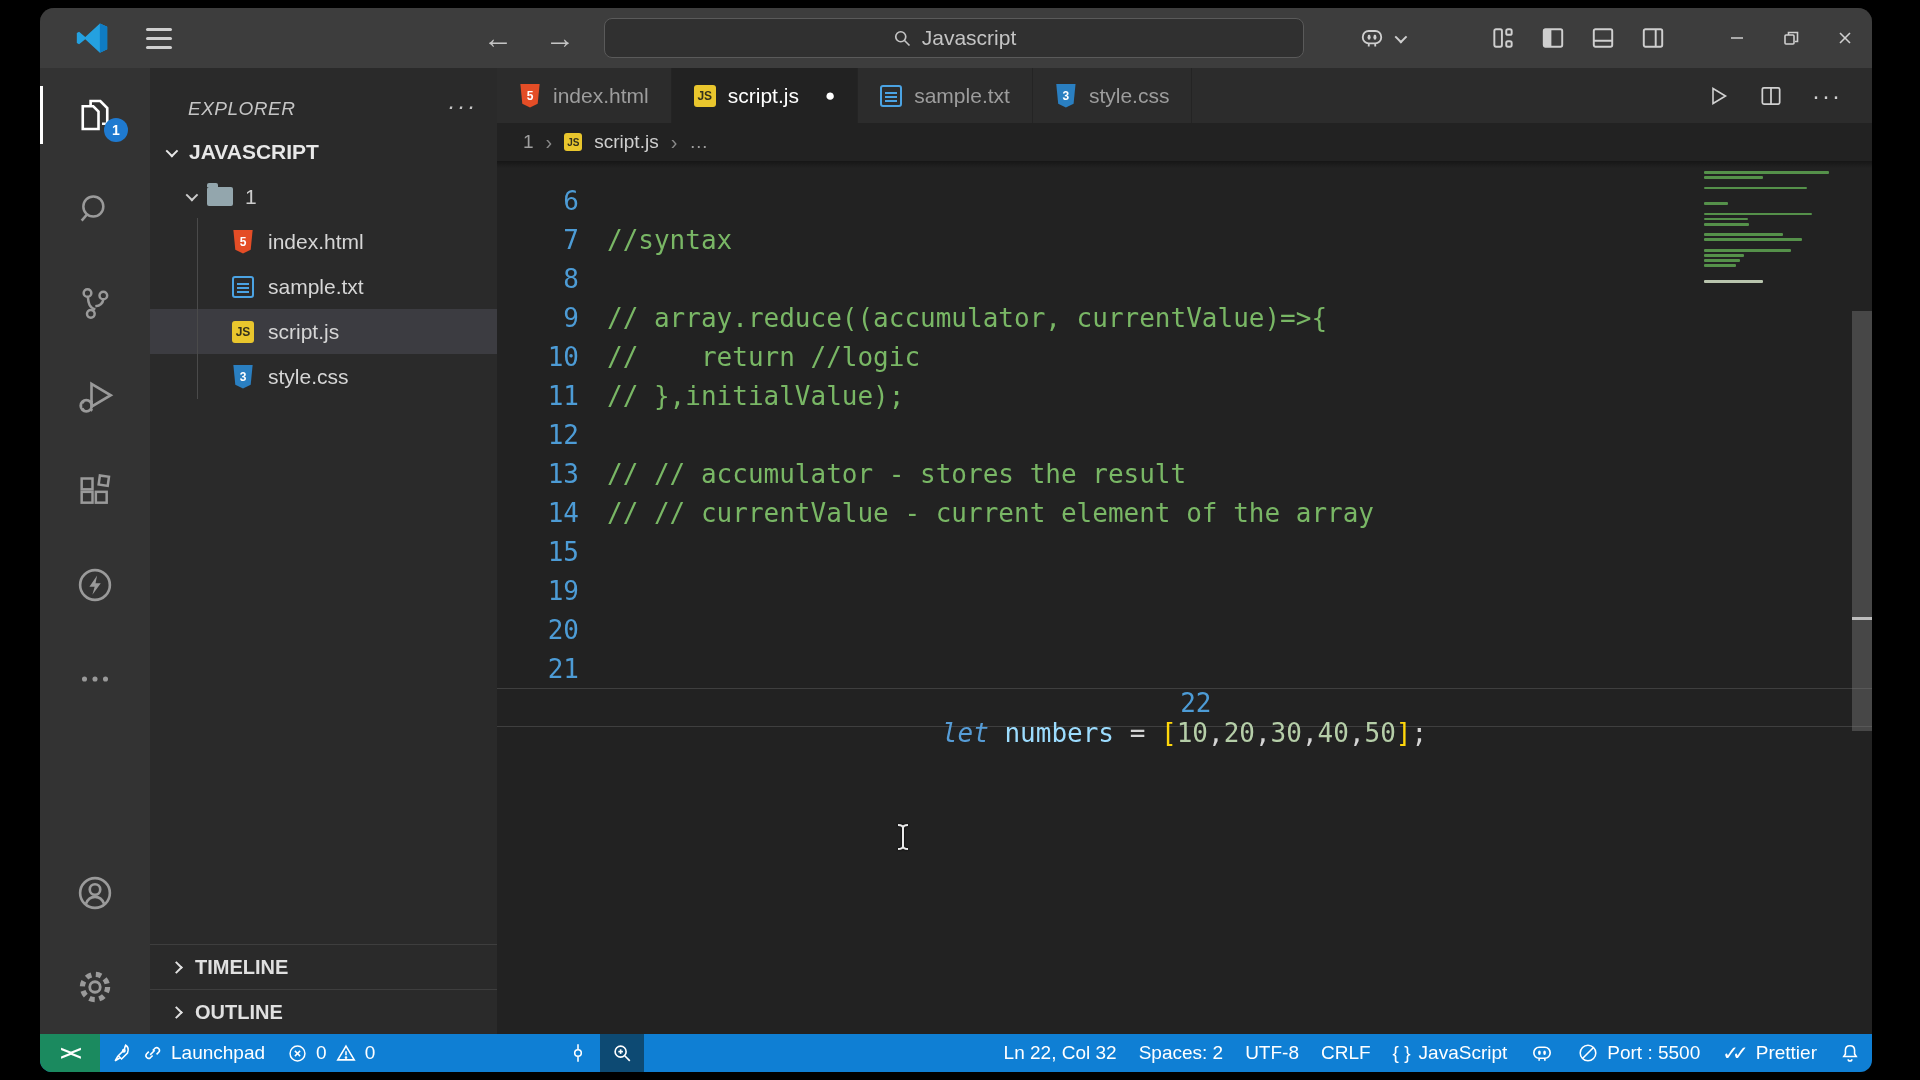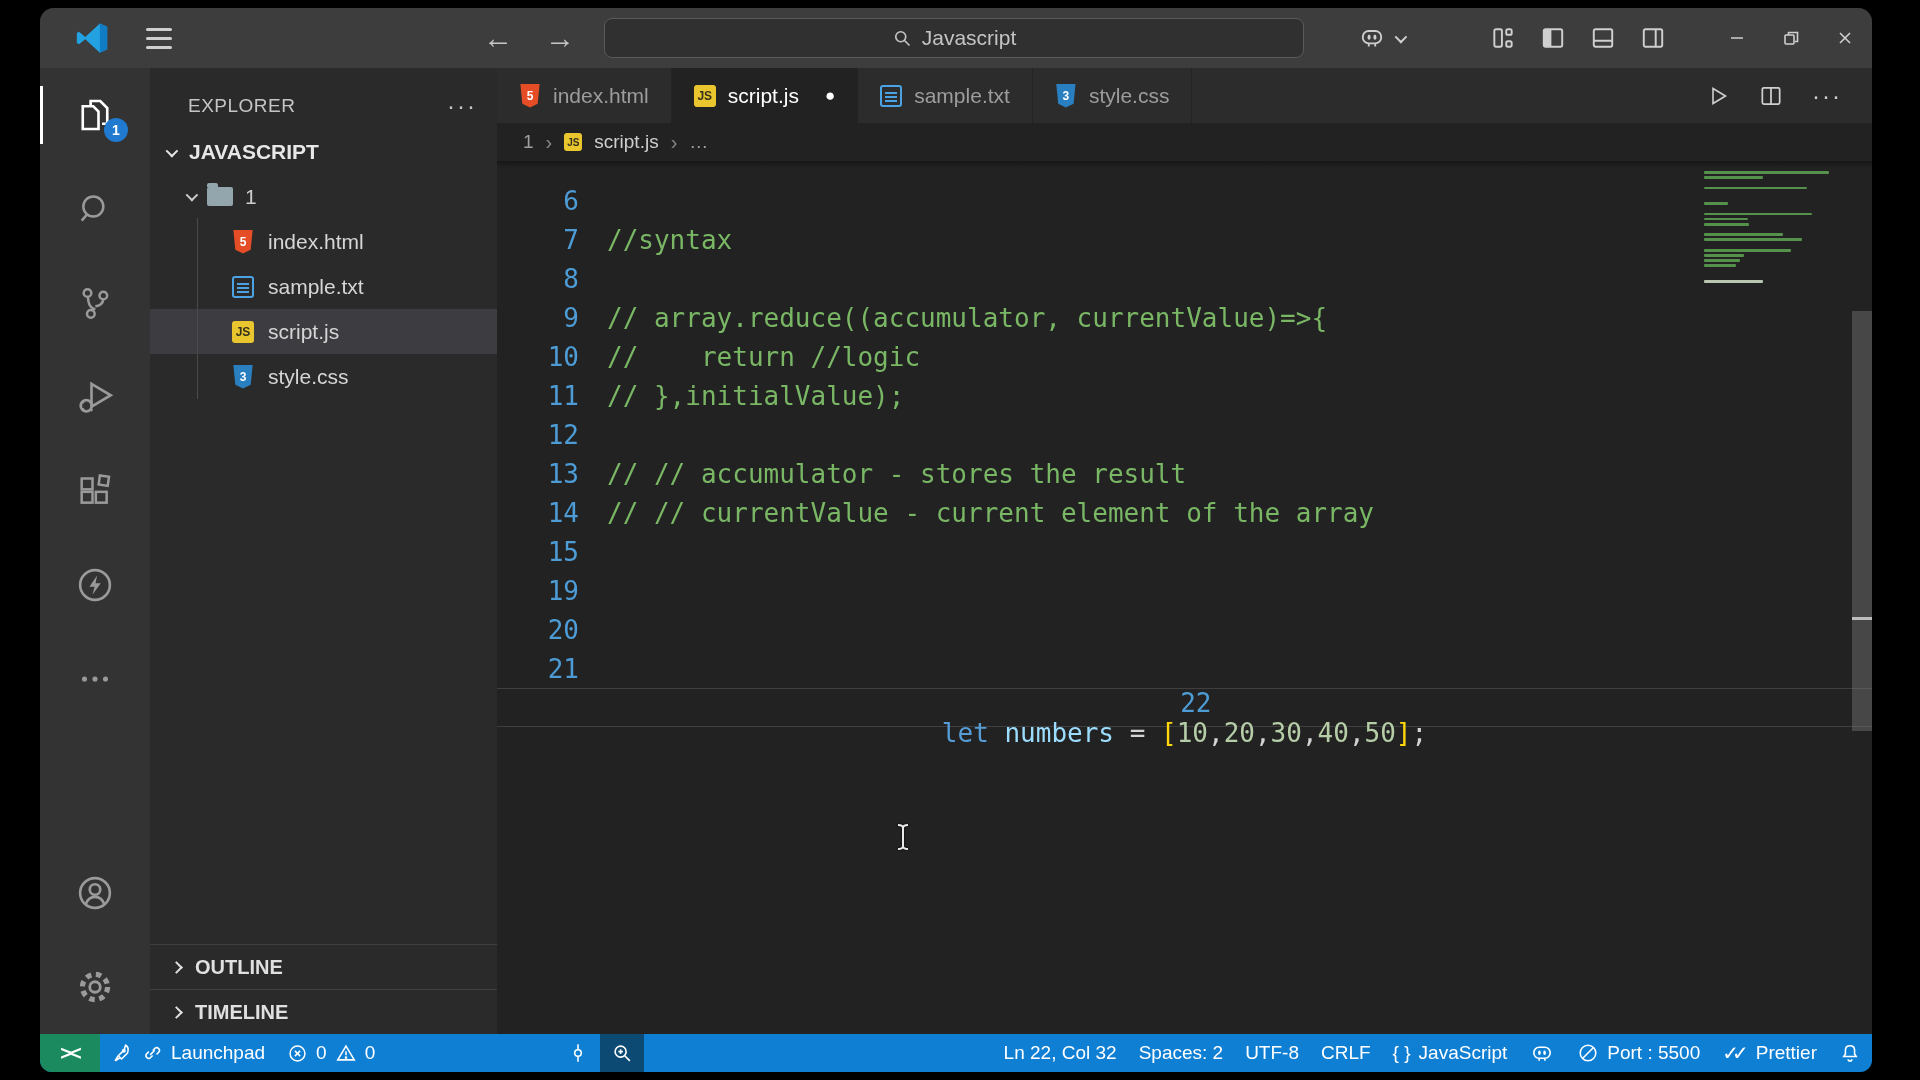--- a/index.html
+++ b/index.html
@@ -46,22 +46,22 @@
   .act-item.active::before { content:""; position:absolute; left:0; top:18px; bottom:18px;
                              width:2.5px; background:#ffffff; }
   .act-badge { position:absolute; right:22px; bottom:20px; min-width:24px; height:24px;
                background:#1f7ad0; color:#fff; border-radius:50%; font-size:14px;
                display:flex; align-items:center; justify-content:center; font-weight:bold; }
   .act-spacer { flex:1; }
 
   
   .sidebar { width:347px; background:#2a2a2a; color:#cccccc; display:flex;
              flex-direction:column; flex:0 0 auto; }
-  .side-header { padding:24px 20px 10px 38px; display:flex; align-items:center;
-                 font-size:19px; letter-spacing:.5px; color:#c5c5c5; }
+  .side-header { padding:24px 20px 10px 38px; display:flex; align-items:flex-end;
+                 font-size:19px; letter-spacing:.5px; color:#c5c5c5;font-style:italic; }
   .side-header .more { margin-left:auto; font-size:24px; color:#c5c5c5; letter-spacing:2px; }
   .ws-row { display:flex; align-items:center; gap:14px; height:44px; padding-left:16px;
             font-weight:bold; font-size:21px; color:#e8e8e8; }
   .tree { position:relative; }
   .guide { position:absolute; left:47px; top:44px; bottom:0; width:1px; background:#4a4a4a; }
   .folder-row { display:flex; align-items:center; gap:12px; height:45px; padding-left:36px;
                 font-size:21px; }
   .file-row { display:flex; align-items:center; gap:14px; height:45px; padding-left:82px;
               font-size:21px; color:#d6d6d6; }
   .file-row.selected { background:#3c3c41; }
@@ -98,21 +98,21 @@
 
   .code { position:relative; flex:1 1 auto; overflow:hidden; background:#222;
           font-family:"DejaVu Sans Mono", monospace; font-size:26px; padding-top:20px; }
   .code::before { content:""; position:absolute; left:0; right:0; top:0; height:7px;
                   background:linear-gradient(rgba(0,0,0,.35), transparent); z-index:5; }
   .code-row { display:flex; height:39px; align-items:center; width:100%; }
   .code-row.current { box-shadow:inset 0 1px 0 #3f3f3f, inset 0 -1px 0 #3f3f3f;flex-direction:column; }
   .ln { width:110px; flex:0 0 auto; text-align:right; padding-right:28px; color:#4d9cd6; }
   .ct { white-space:pre; }
   .tok-c { color:#79b765; }
-  .tok-k { color:#569cd6; }
+  .tok-k { color:#569cd6;font-style:italic; }
   .tok-v { color:#9cdcfe; }
   .tok-p { color:#d4d4d4; }
   .tok-b { color:#ffd70b; }
   .tok-num { color:#b5cea8; }
 
   .minimap { position:absolute; top:10px; right:26px; width:142px; z-index:4; }
   .mm-row { height:5.2px; }
   .mm-bar { height:2.8px; border-radius:1px; }
   .mm-c { background:#55914a; }
   .mm-x { background:#b9c5ae; }
@@ -309,25 +309,25 @@
           <span>script.js</span>
         </div>
         <div class="file-row">
           <span class="fi fi-shield fi-css">3</span>
           <span>style.css</span>
         </div>
       </div>
       <div class="side-bottom">
         <div class="panel-row">
           <span class="chev chev-right"></span>
-          <span>OUTLINE</span>
+          <span>TIMELINE</span>
         </div>
         <div class="panel-row">
           <span class="chev chev-right"></span>
-          <span>TIMELINE</span>
+          <span>OUTLINE</span>
         </div>
       </div>
     </div>
 
     <div class="editor-col">
       <div class="tabbar">
         <div class="tab">
           <span class="fi fi-shield fi-html">5</span>
           <span>index.html</span>
         </div>

